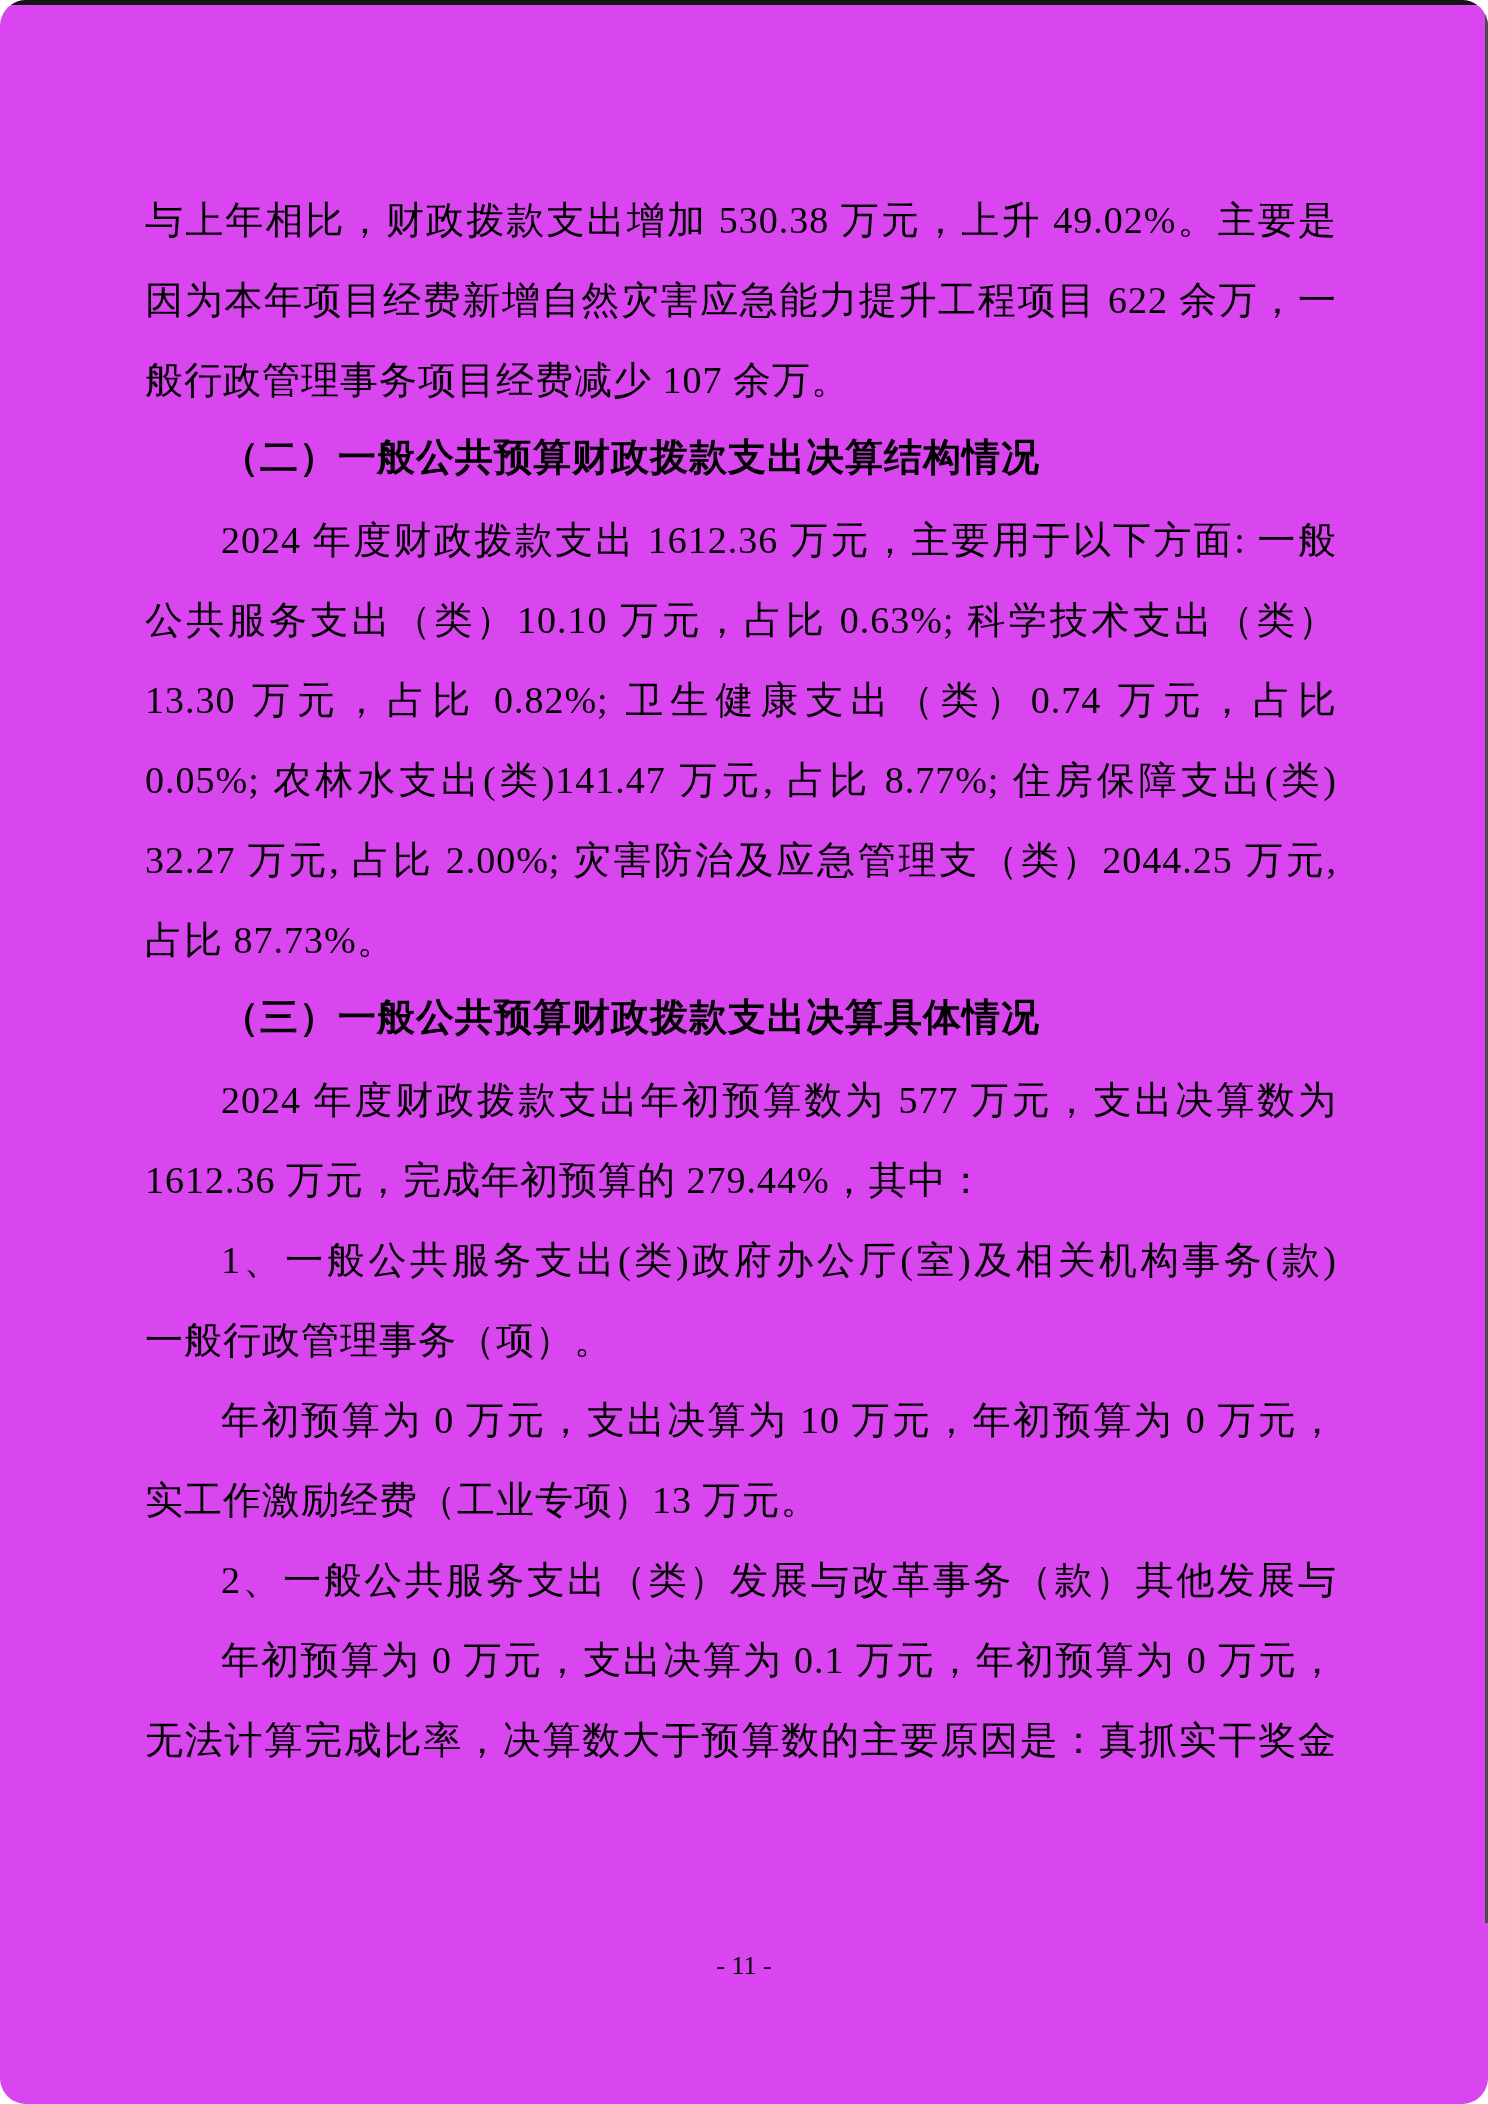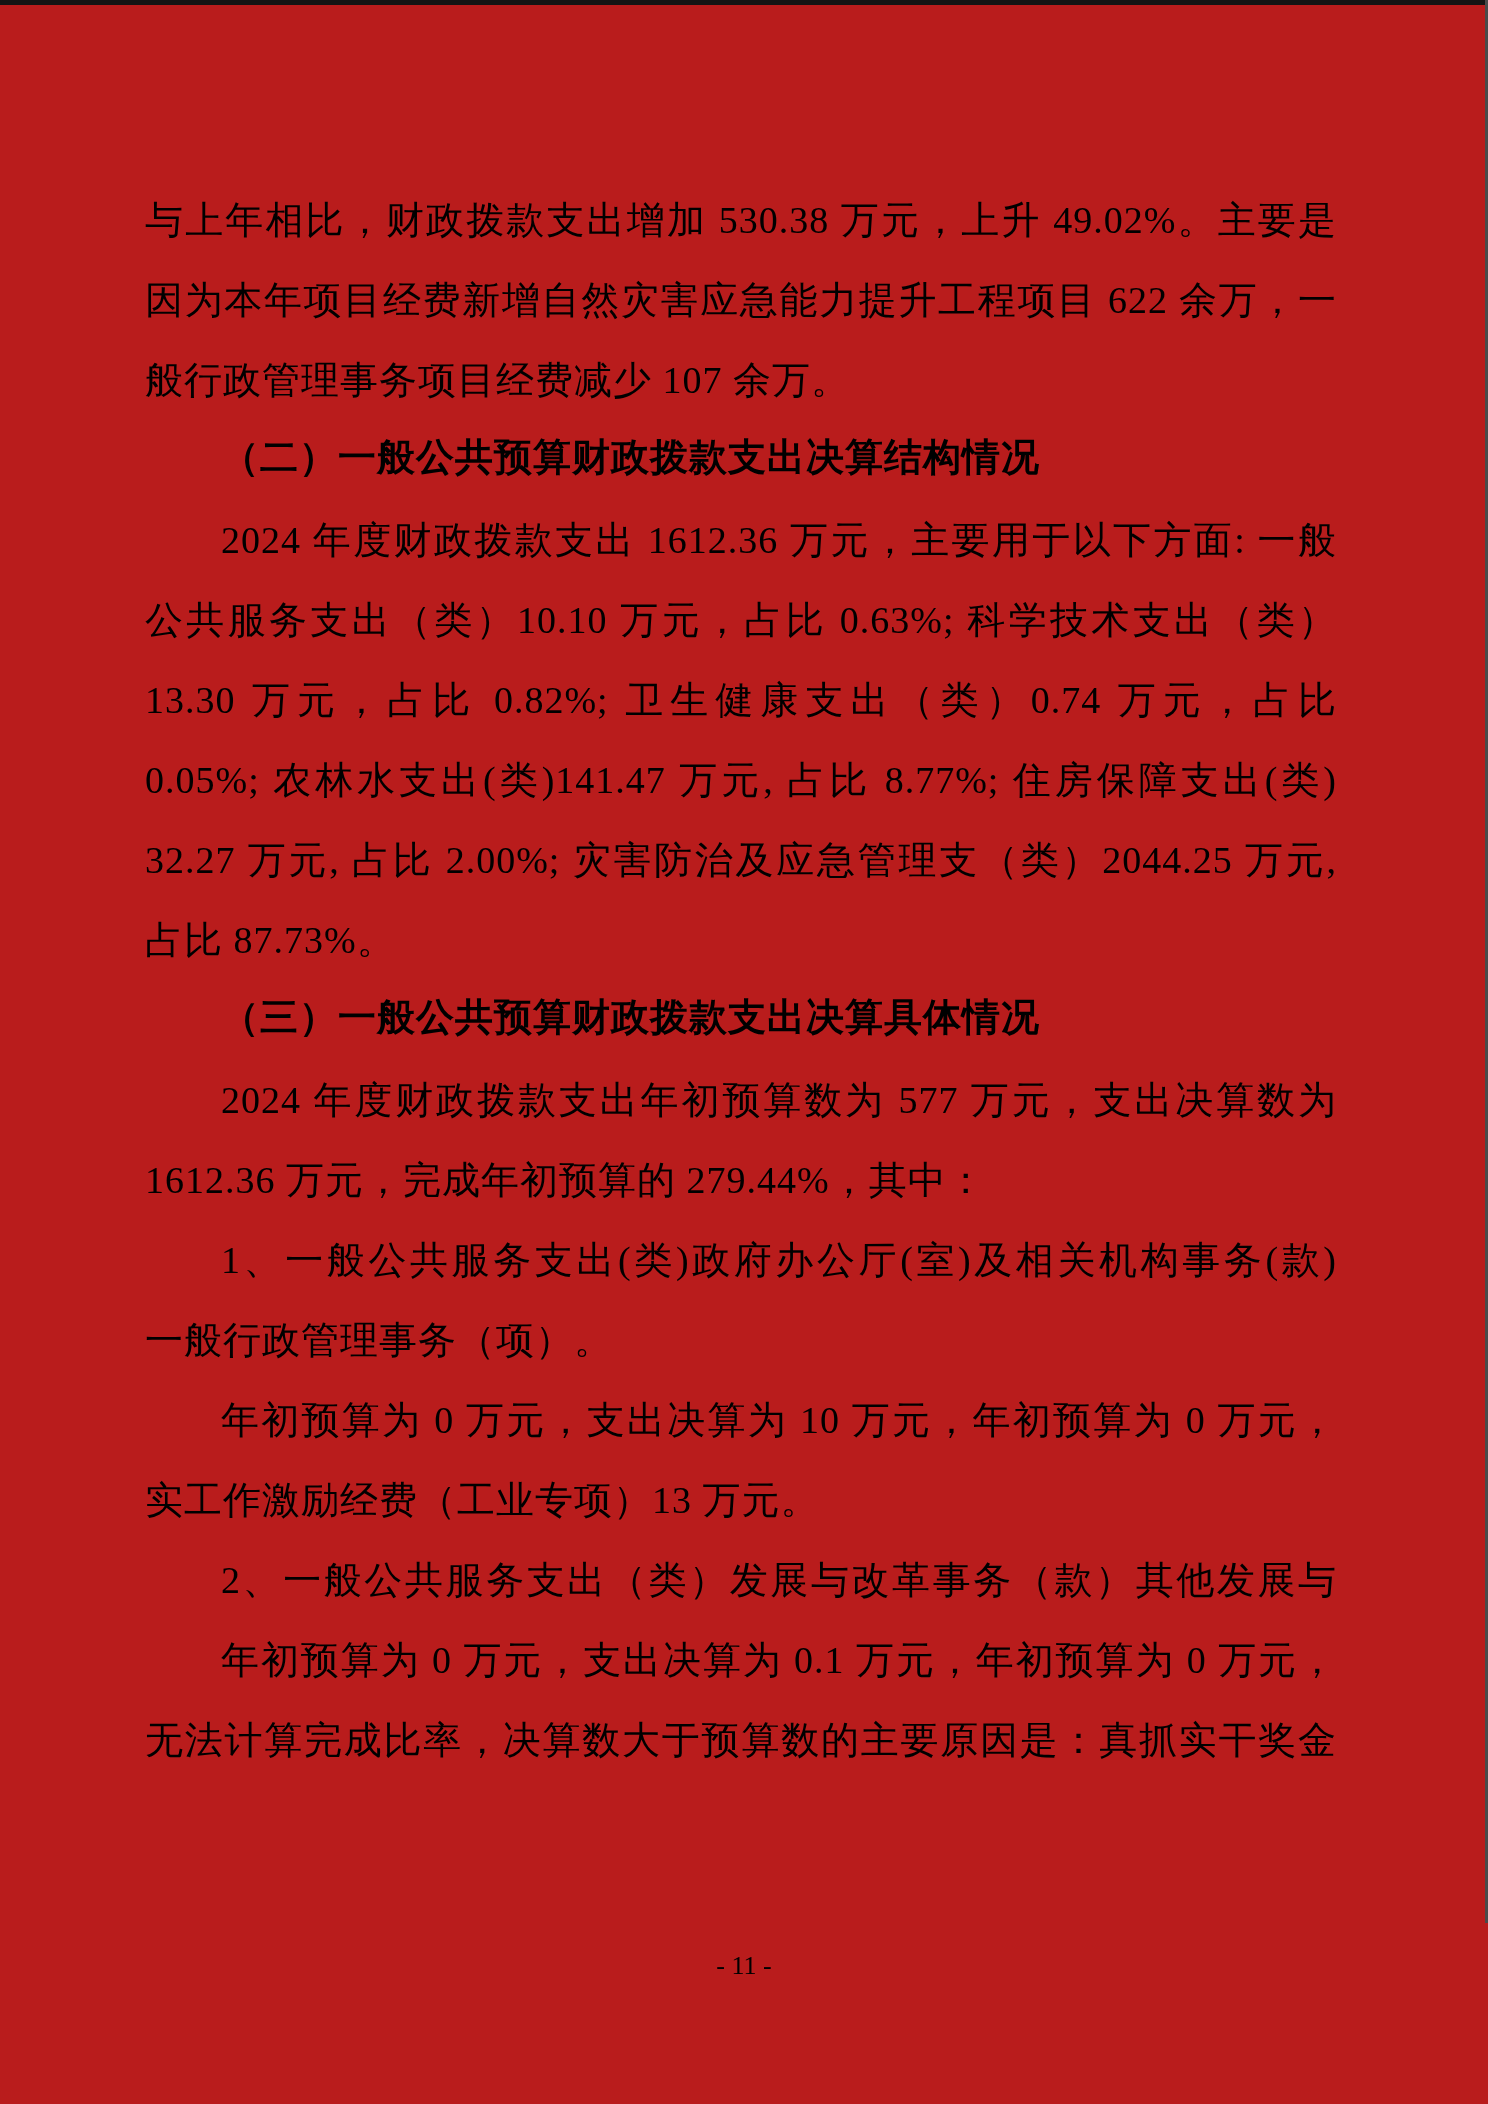--- a/index.html
+++ b/index.html
@@ -63,21 +63,21 @@
     height: 40px;
     line-height: 40px;
     text-align: center;
     font-size: 26px;
     font-family: "Liberation Serif", "DejaVu Serif", serif;
   }
 </style>
 </head>
 <body>
 
-<div class="page" style="background: #b91c1c; color: rgb(0, 0, 0);">
+<div class="page" style="background: #d946ef; color: rgb(0, 0, 0); border-radius: 26px;">
   <div class="top-border" style="background: rgb(20, 20, 20);"></div>
   <div class="right-border" style="background: rgb(74, 74, 74);"></div>
 
   <div class="doc-body">
       <div class="line justify">与上年相比，财政拨款支出增加 530.38 万元，上升 49.02%。主要是</div>
       <div class="line justify">因为本年项目经费新增自然灾害应急能力提升工程项目 622 余万，一</div>
       <div class="line">般行政管理事务项目经费减少 107 余万。</div>
       <div class="line indent heading">（二）一般公共预算财政拨款支出决算结构情况</div>
       <div class="line justify indent">2024 年度财政拨款支出 1612.36 万元，主要用于以下方面: 一般</div>
       <div class="line justify">公共服务支出（类）10.10 万元，占比 0.63%; 科学技术支出（类）</div>

